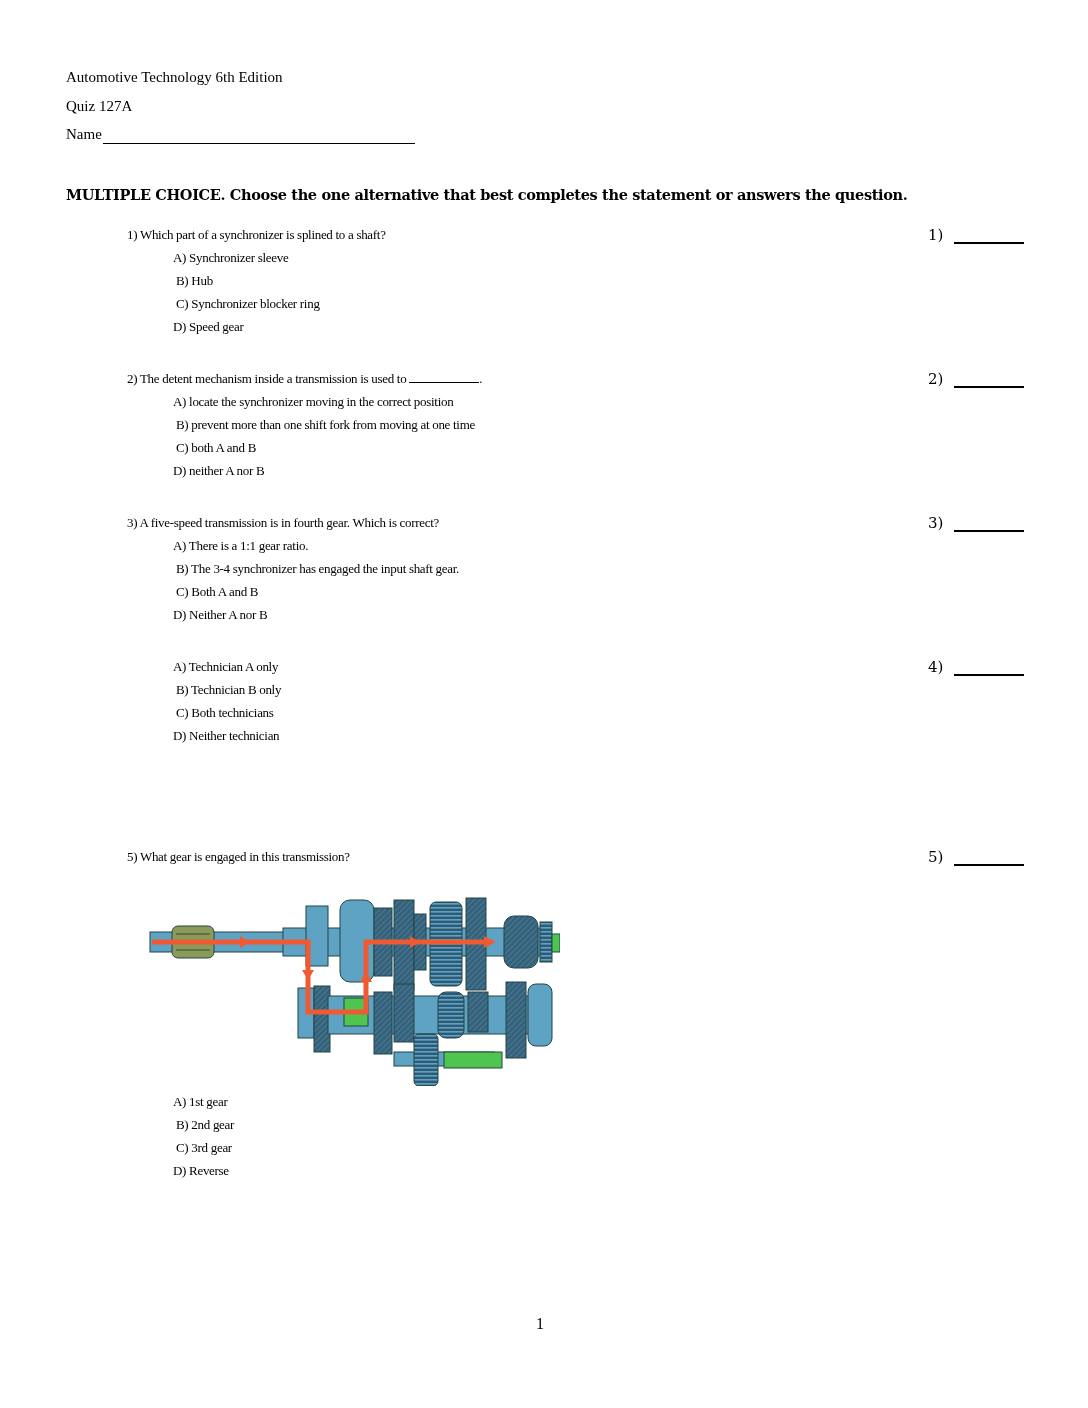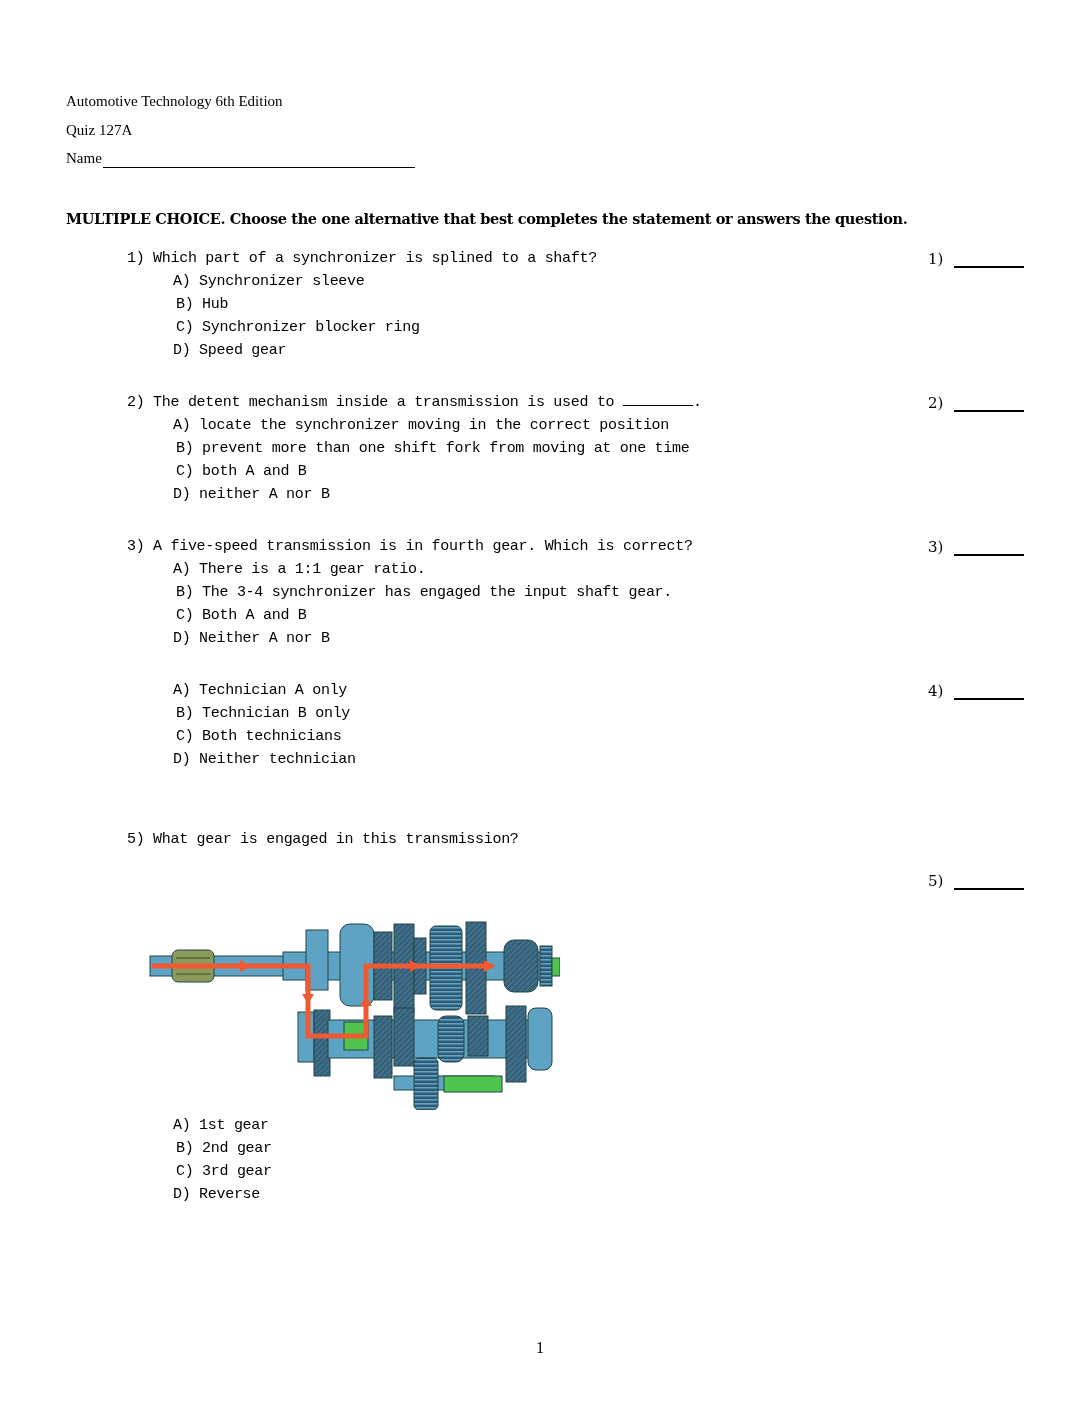--- a/index.html
+++ b/index.html
@@ -1,22 +1,22 @@
 <!DOCTYPE html>
 <html><head>
 <meta charset="utf-8">
 <style>
   html, body { margin: 0; padding: 0; background: #ffffff; }
   body { width: 1088px; height: 1408px; position: relative; overflow: hidden; color: #000; }
-  .page { position: absolute; left: 0; top: 0; width: 1088px; height: 1184px; margin-top: 24px; }
+  .page { position: absolute; left: 0; top: 0; width: 1088px; height: 1184px; }
   .hdr { position: absolute; left: 66px; font-family: "Liberation Serif", serif; font-size: 15px; line-height: 18px; }
   .name-row { position: absolute; left: 66px; top: 125px; font-family: "Liberation Serif", serif; font-size: 15px; display: flex; align-items: center; }
   .name-line { display: inline-block; width: 312px; border-bottom: 1px solid #000; height: 18px; margin-left: 1px; }
   .instructions { position: absolute; left: 66px; top: 186px; font-family: "DejaVu Serif", serif; font-weight: bold; font-size: 14.5px; letter-spacing: -0.35px; white-space: nowrap; }
-  .q { position: absolute; left: 127px; width: 790px; font-family: Liberation Mono, monospace; font-size: 15px; line-height: 23px; letter-spacing: -0.3px; }
+  .q { position: absolute; left: 127px; width: 790px; font-family: Liberation Serif, serif; font-size: 13px; line-height: 23px; letter-spacing: -0.3px; }
   .q-stem { white-space: nowrap; }
   .q-stem.wrap { white-space: normal; padding-left: 21px; text-indent: -21px; width: 780px; }
   .choice { padding-left: 46px; white-space: nowrap; }
   .choice.ind { padding-left: 49px; }
   .ans { position: absolute; left: 928px; font-family: "DejaVu Serif", serif; font-size: 15px; display: flex; align-items: flex-end; }
   .ans-num { width: 26px; }
   .ans-line { display: inline-block; width: 70px; border-bottom: 2px solid #000; height: 16px; }
   .blank { display: inline-block; width: 70px; border-bottom: 1px solid #000; height: 14px; vertical-align: baseline; }
   .figure { position: absolute; left: 148px; top: 886px; width: 412px; height: 200px; }
   .pagenum { position: absolute; left: 536px; top: 1315px; font-family: "Liberation Serif", serif; font-size: 16px; }
@@ -76,21 +76,21 @@
     <div class="choice">A) Technician A only</div>
     <div class="choice ind">B) Technician B only</div>
     <div class="choice ind">C) Both technicians</div>
     <div class="choice">D) Neither technician</div>
   </div>
   <div class="ans" style="top:658px;">
     <span class="ans-num">4)</span>
     <span class="ans-line"></span>
   </div>
 
-  <div class="q" style="top:804px;">
+  <div class="q" style="top:845px;">
     <div class="q-stem">5) What gear is engaged in this transmission?</div>
   </div>
   <div class="ans" style="top:848px;">
     <span class="ans-num">5)</span>
     <span class="ans-line"></span>
   </div>
 
   <div class="figure">
     <svg width="412" height="200" viewBox="0 0 412 200" xmlns="http://www.w3.org/2000/svg">
       <defs>

